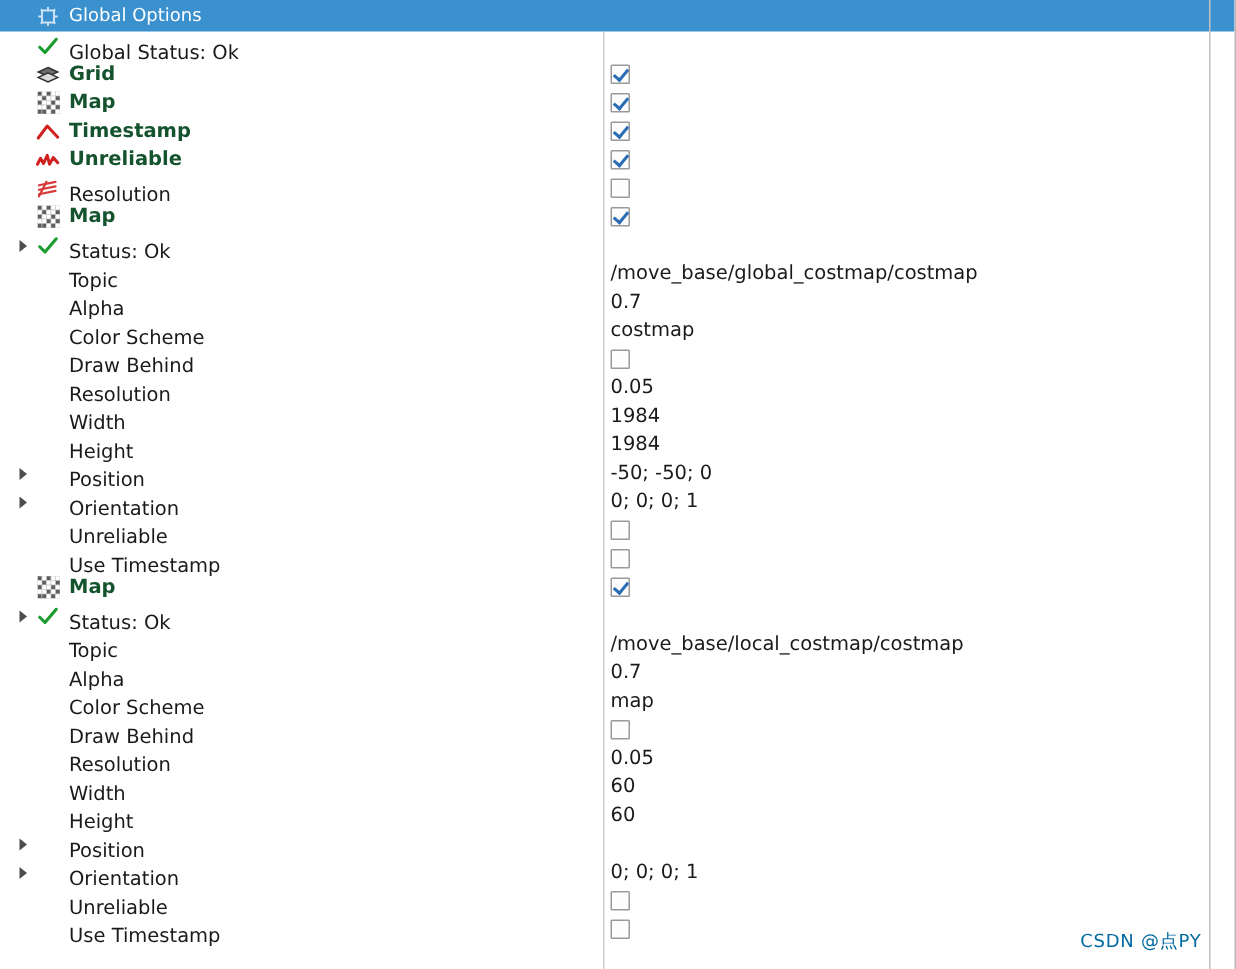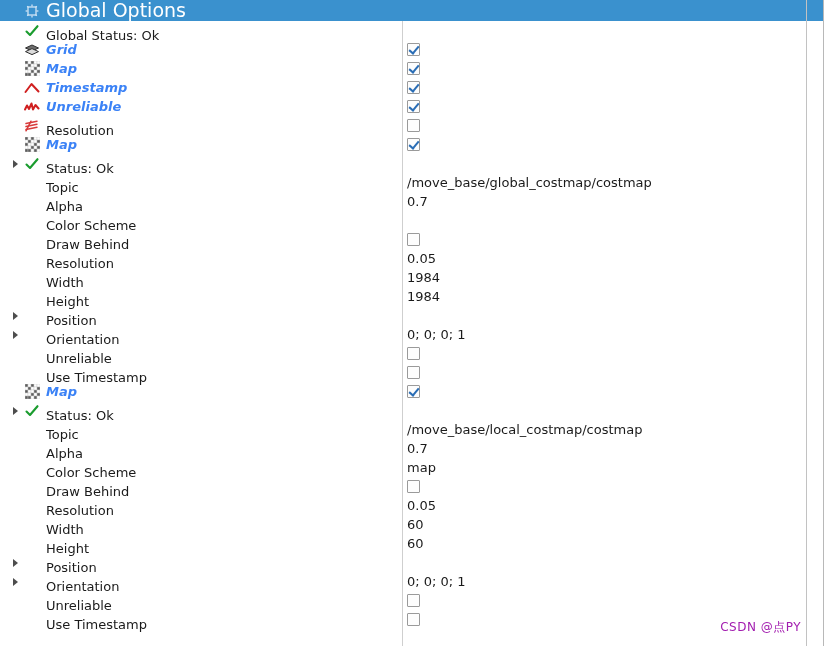--- a/index.html
+++ b/index.html
@@ -104,28 +104,27 @@
     justify-content: center;
   }
   .icon-slot.empty { visibility: hidden; }
 
   .label {
     padding-left: 4px;
     overflow: hidden;
     text-overflow: ellipsis;
   }
   .label.display-name {
-    color: #3b82f6;
+    color: #14532d;
     font-weight: bold;
-    font-style: italic;
   }
   .label.header-name {
     color: #ffffff;
     font-weight: normal;
-    font-size: 19px;
+    font-size: 12px;
   }
   .label.plain { color: #1a1a1a; margin-top: 10px; }
 
   
   .cbox {
     width: 13px; height: 13px;
     border: 1px solid #9a9a9a;
     background: #fdfdfd;
     border-radius: 1px;
     position: relative;
@@ -143,21 +142,21 @@
 
   .val-text {
     color: #1a1a1a;
     font-size: 13px;
   }
 
   
   #watermark {
     position: absolute;
     right: 22px; bottom: 10px;
-    color: #a21caf;
+    color: #0369a1;
     font-size: 12px;
     letter-spacing: 0.5px;
     z-index: 5;
     pointer-events: none;
     margin-left: 39px;
   }
 
   svg { display: block; }
 </style>
 </head>
@@ -394,20 +393,23 @@
         </div>
       </div>
       <div class="row">
         <div class="name-cell">
           <span class="expander empty">
             <span class="tri"></span>
           </span>
           <span class="icon-slot empty"></span>
           <span class="label plain">Color Scheme</span>
         </div>
+        <div class="value-cell">
+          <span class="val-text">costmap</span>
+        </div>
       </div>
       <div class="row">
         <div class="name-cell">
           <span class="expander empty">
             <span class="tri"></span>
           </span>
           <span class="icon-slot empty"></span>
           <span class="label plain">Draw Behind</span>
         </div>
         <div class="value-cell">
@@ -450,20 +452,23 @@
           <span class="val-text">1984</span>
         </div>
       </div>
       <div class="row">
         <div class="name-cell">
           <span class="expander">
             <span class="tri"></span>
           </span>
           <span class="icon-slot empty"></span>
           <span class="label plain">Position</span>
+        </div>
+        <div class="value-cell">
+          <span class="val-text">-50; -50; 0</span>
         </div>
       </div>
       <div class="row">
         <div class="name-cell">
           <span class="expander">
             <span class="tri"></span>
           </span>
           <span class="icon-slot empty"></span>
           <span class="label plain">Orientation</span>
         </div>

